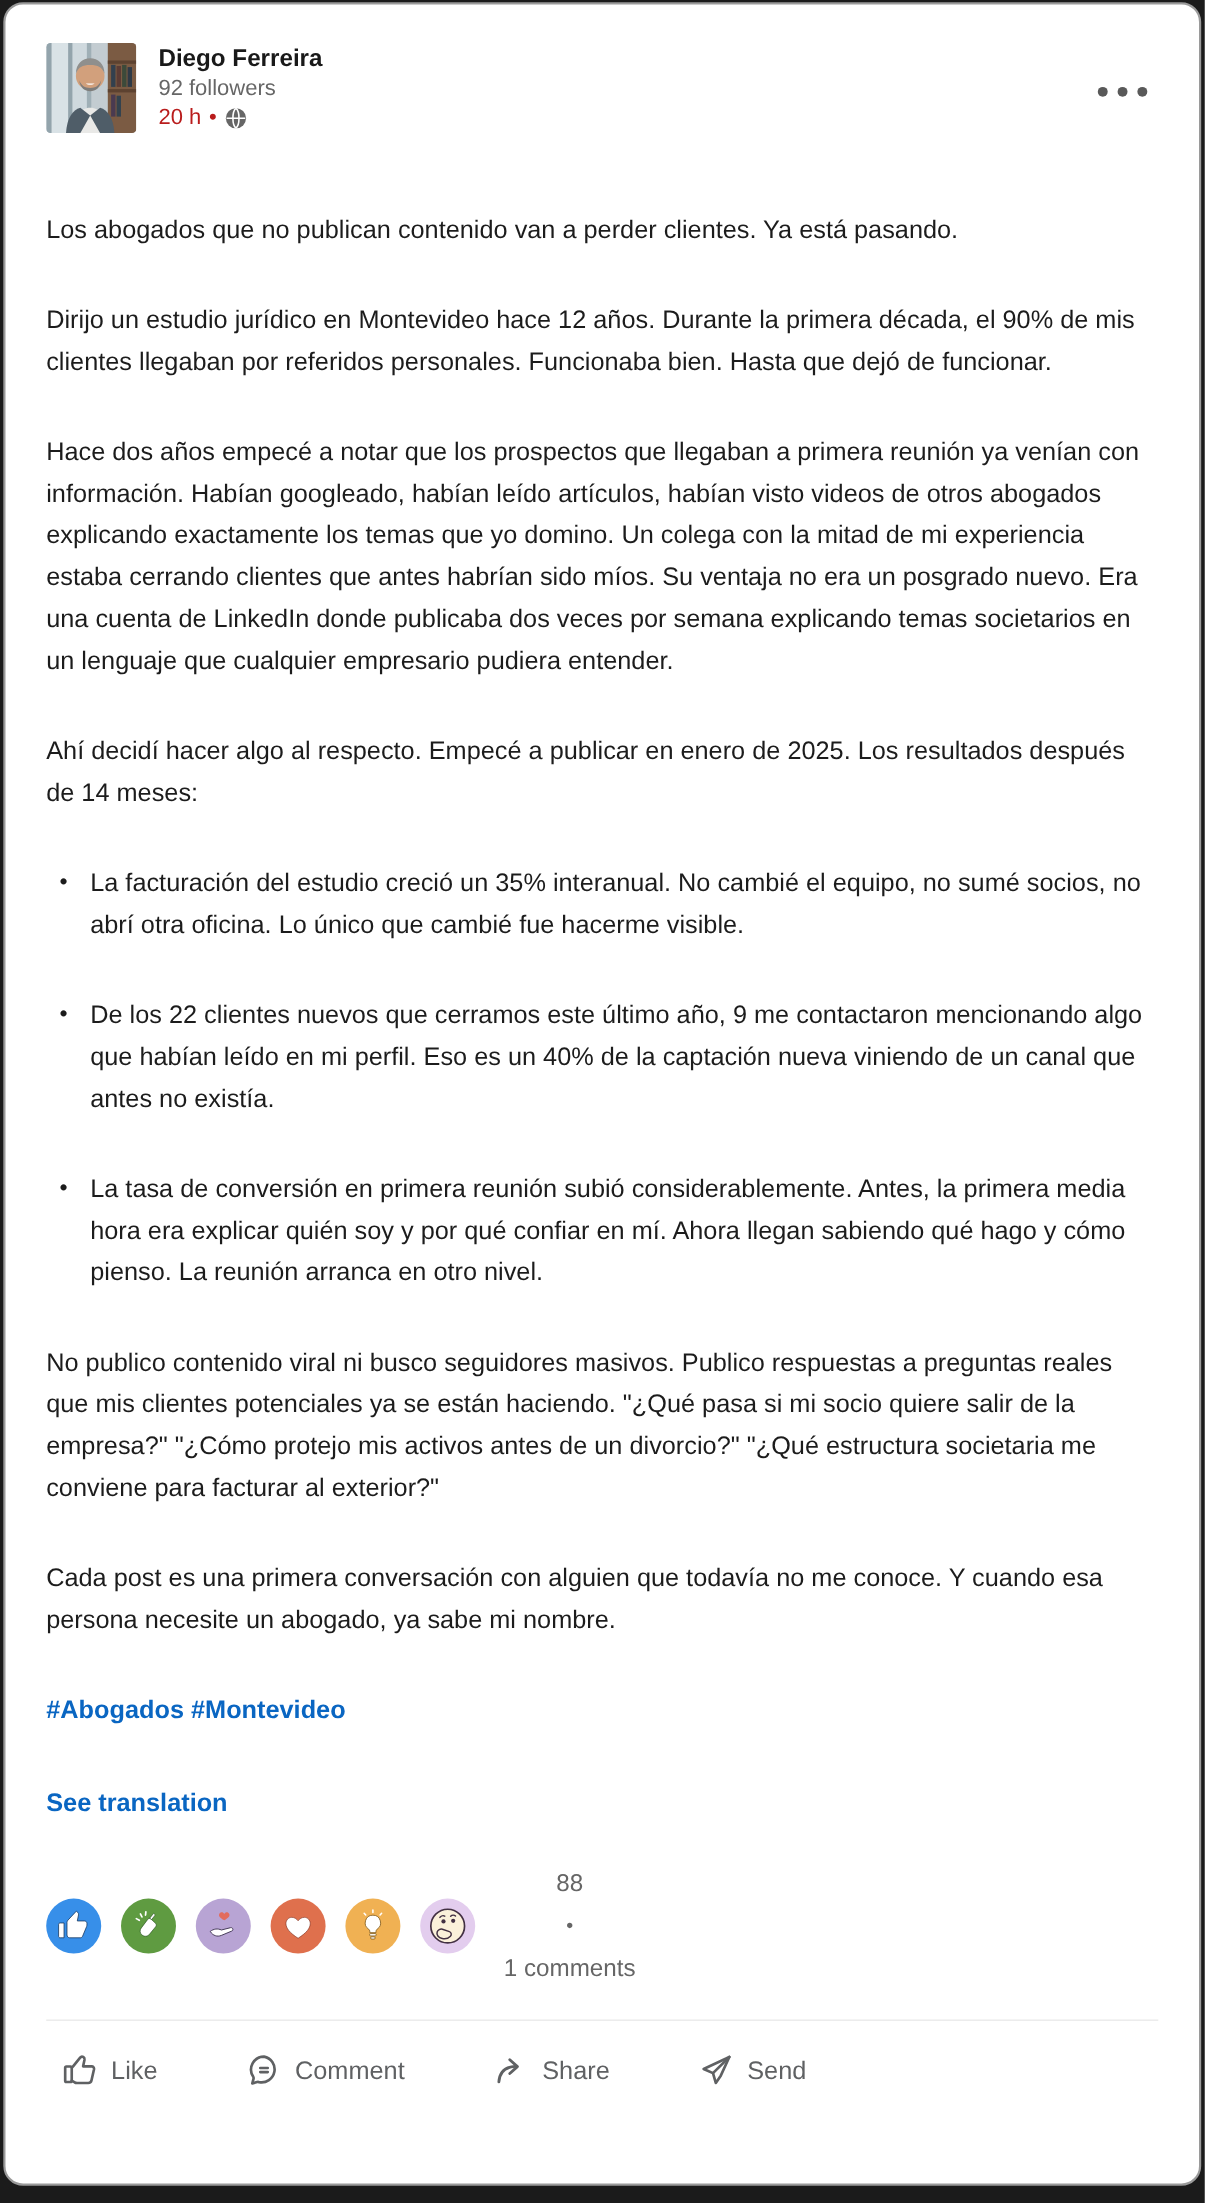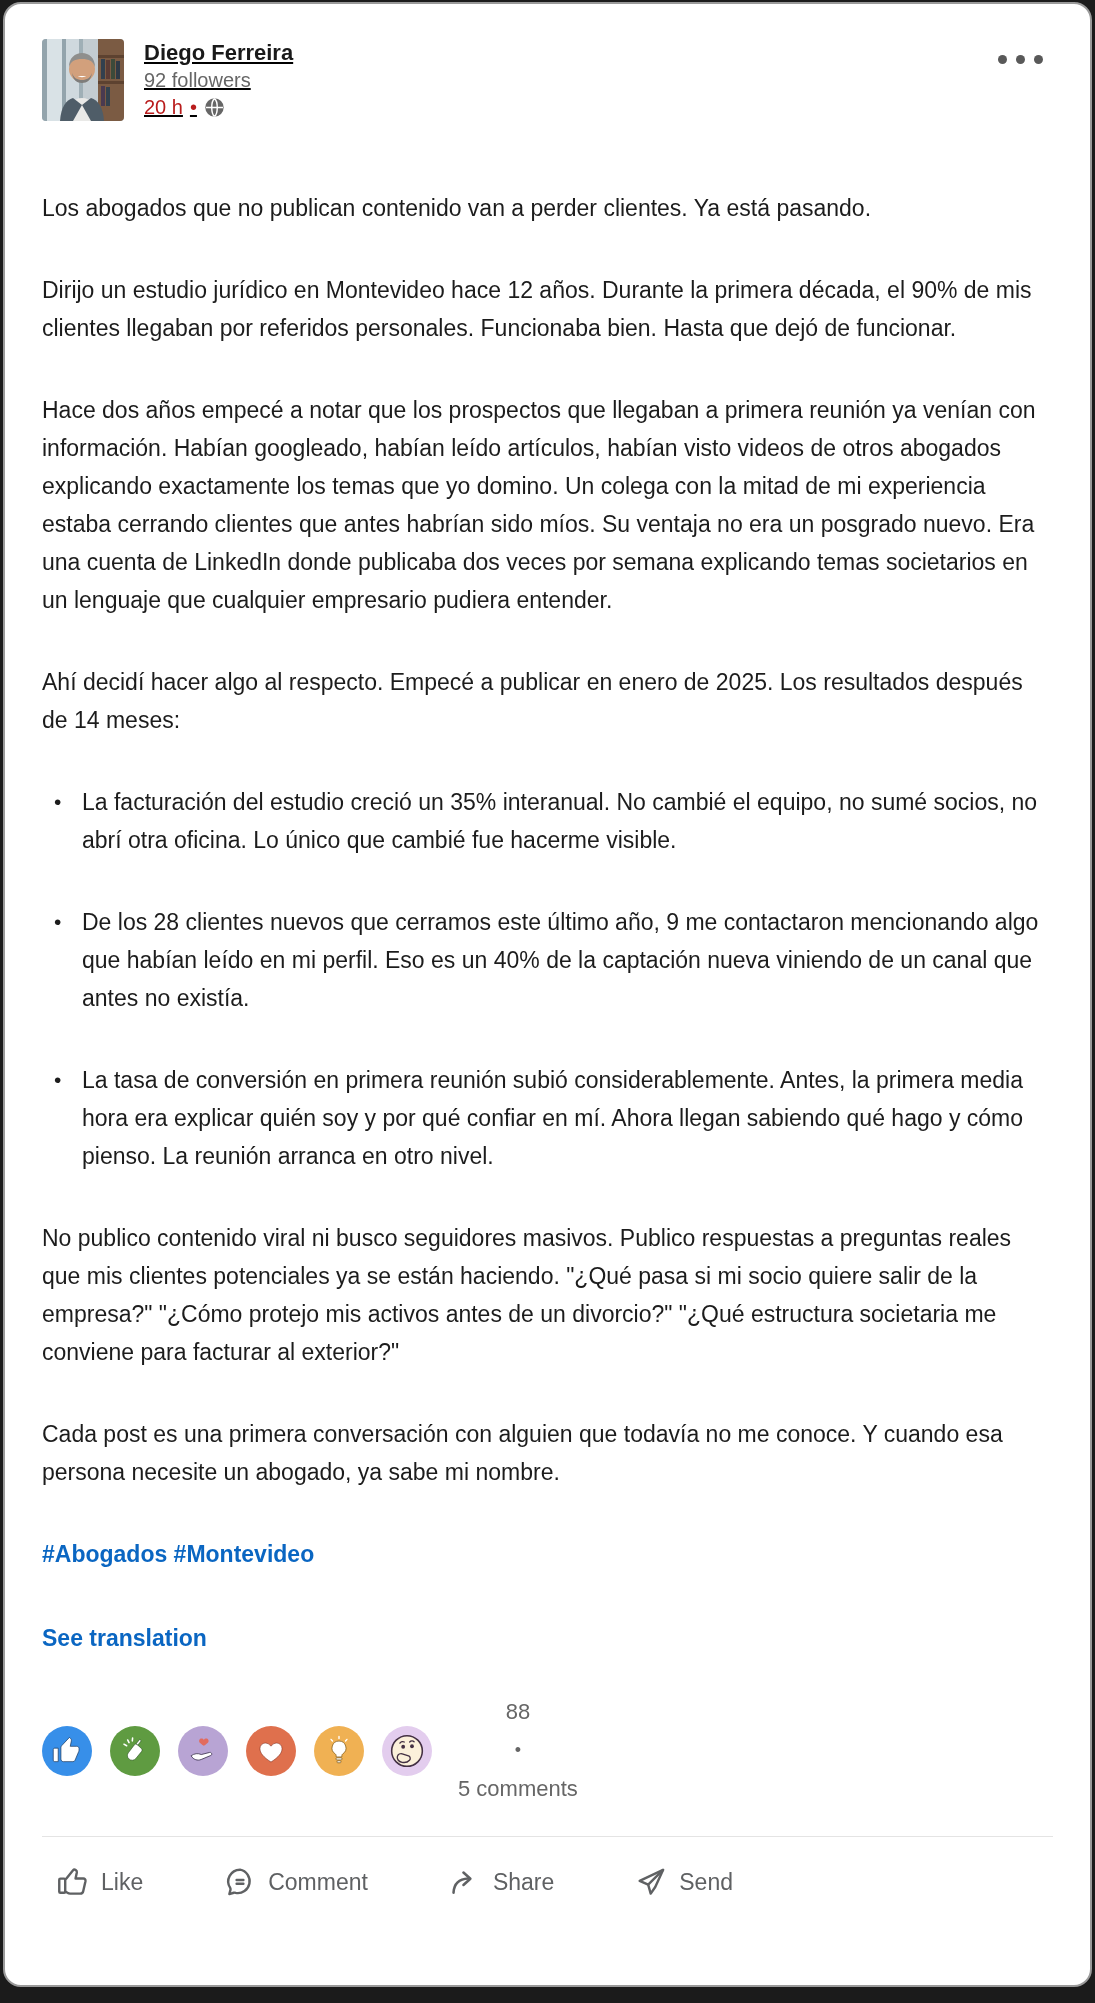--- a/index.html
+++ b/index.html
@@ -12,21 +12,21 @@
   }
   .card {
     margin: 2px 3px 16px 3px;
     min-height: 1985px;
     background: #ffffff;
     border: 2px solid #9a9a9a;
     border-radius: 18px;
     padding: 35px 37px 0 37px;
   }
   
-  .post-header { display: flex; align-items: flex-start; text-decoration: underline; }
+  .post-header { display: flex; align-items: center; }
   .avatar {
     width: 82px; height: 82px; border-radius: 4px; overflow: hidden;
     flex: 0 0 82px; cursor: pointer;
   }
   .author-info { margin-left: 20px; display: flex; flex-direction: column; }
   .author-name { font-size: 22px; font-weight: bold; color: #191919; line-height: 28px; cursor: pointer; }
   .author-followers { font-size: 20px; color: #666666; line-height: 27px; }
   .meta-row { font-size: 20px; color: #b91c1c; line-height: 27px; display: flex; align-items: center; gap: 7px; }
   .menu-btn {
     margin-left: auto; margin-top: 6px; border: none; background: none;
@@ -125,21 +125,21 @@
     </button>
   </div>
 
   <div class="post-body">
     <p>Los abogados que no publican contenido van a perder clientes. Ya está pasando.</p>
     <p>Dirijo un estudio jurídico en Montevideo hace 12 años. Durante la primera década, el 90% de mis clientes llegaban por referidos personales. Funcionaba bien. Hasta que dejó de funcionar.</p>
     <p>Hace dos años empecé a notar que los prospectos que llegaban a primera reunión ya venían con información. Habían googleado, habían leído artículos, habían visto videos de otros abogados explicando exactamente los temas que yo domino. Un colega con la mitad de mi experiencia estaba cerrando clientes que antes habrían sido míos. Su ventaja no era un posgrado nuevo. Era una cuenta de LinkedIn donde publicaba dos veces por semana explicando temas societarios en un lenguaje que cualquier empresario pudiera entender.</p>
     <p>Ahí decidí hacer algo al respecto. Empecé a publicar en enero de 2025. Los resultados después de 14 meses:</p>
     <ul>
       <li>La facturación del estudio creció un 35% interanual. No cambié el equipo, no sumé socios, no abrí otra oficina. Lo único que cambié fue hacerme visible.</li>
-      <li>De los 28 clientes nuevos que cerramos este último año, 9 me contactaron mencionando algo que habían leído en mi perfil. Eso es un 40% de la captación nueva viniendo de un canal que antes no existía.</li>
+      <li>De los 22 clientes nuevos que cerramos este último año, 9 me contactaron mencionando algo que habían leído en mi perfil. Eso es un 40% de la captación nueva viniendo de un canal que antes no existía.</li>
       <li>La tasa de conversión en primera reunión subió considerablemente. Antes, la primera media hora era explicar quién soy y por qué confiar en mí. Ahora llegan sabiendo qué hago y cómo pienso. La reunión arranca en otro nivel.</li>
     </ul>
     <p>No publico contenido viral ni busco seguidores masivos. Publico respuestas a preguntas reales que mis clientes potenciales ya se están haciendo. "¿Qué pasa si mi socio quiere salir de la empresa?" "¿Cómo protejo mis activos antes de un divorcio?" "¿Qué estructura societaria me conviene para facturar al exterior?"</p>
     <p>Cada post es una primera conversación con alguien que todavía no me conoce. Y cuando esa persona necesite un abogado, ya sabe mi nombre.</p>
     <p class="hashtags">#Abogados #Montevideo</p>
     <p class="see-translation">See translation</p>
   </div>
 
   <div class="reactions-bar">
     <div class="rx" style="background:#378fe9">
@@ -186,21 +186,21 @@
         <circle cx="12" cy="12" r="8" fill="#fbf0da" stroke="#433043" stroke-width="0.8"></circle>
         <circle cx="10" cy="9.8" r="1" fill="#433043"></circle>
         <circle cx="14.6" cy="9.5" r="1" fill="#433043"></circle>
         <path d="M8.3 7.9c.5-.8 1.6-1 2.3-.6M13.4 7.3c.6-.6 1.7-.7 2.3-.1" fill="none" stroke="#433043" stroke-width="0.7" stroke-linecap="round"></path>
         <path d="M9.4 17.9c-1.9-.4-2.8-1.8-2.4-3.1.3-1 1.5-1.6 2.5-1.3l3.3 1.1c.9.3 1.2 1.5.5 2.2-.9 1-2.4 1.4-3.9 1.1z" fill="#fbf0da" stroke="#433043" stroke-width="0.7"></path>
       </svg>
     </div>
     <div class="counts">
       <span>88</span>
       <span class="dot">•</span>
-      <span>5 comments</span>
+      <span>1 comments</span>
     </div>
   </div>
 
   <div class="divider"></div>
 
   <div class="action-bar">
     <button class="action-btn">
       <svg viewBox="0 0 24 24">
         <g fill="none" stroke="currentColor" stroke-width="1.7" stroke-linejoin="round" stroke-linecap="round">
           <rect x="2.3" y="9.6" width="4.2" height="10" rx="0.8"></rect>

